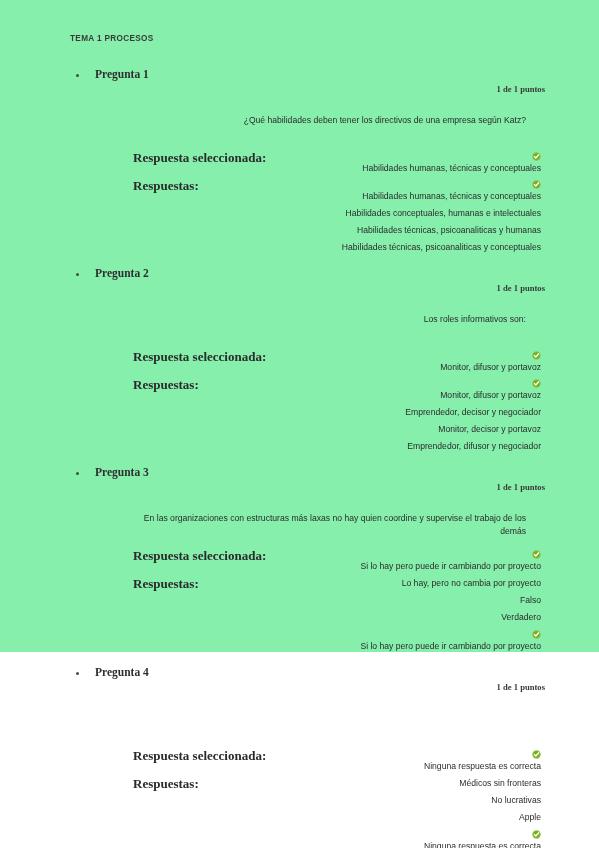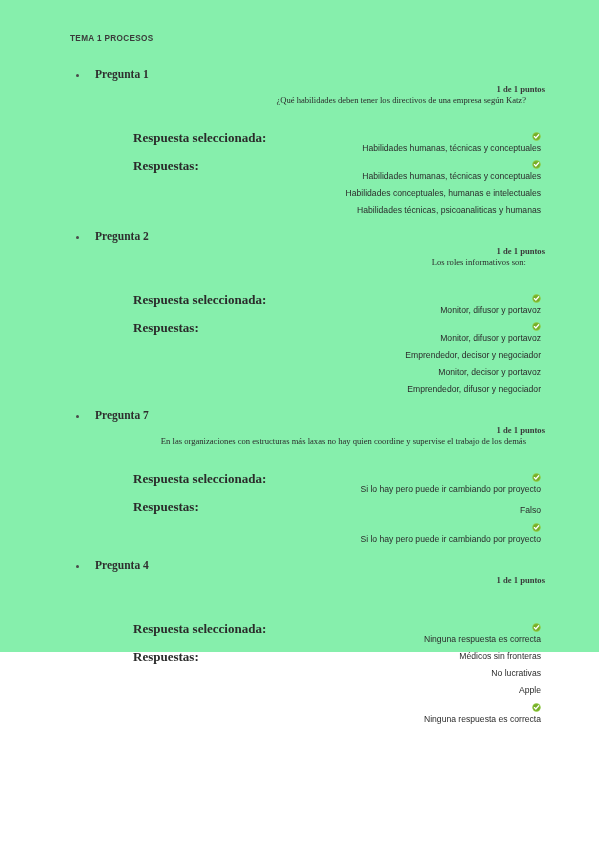--- a/index.html
+++ b/index.html
@@ -83,23 +83,22 @@
     font-family: "Liberation Serif", serif;
     font-size: 8.6px;
     font-weight: bold;
     color: #3a3a3a;
     white-space: nowrap;
   }
 
   
   .q-promptrow {
     position: relative;
-    margin-top: 8px;
+    margin-top: 28px;
     min-height: 26px;
-    font-family: Liberation Serif, serif;
   }
 
   .q-icon {
     position: absolute;
     left: 93px;
     top: 1px;
     width: 24px;
     height: 24px;
   }
 
@@ -211,20 +210,21 @@
             <div class="ans-label">Respuestas:</div>
             <div class="ans-col">
               <div class="check-line"><span class="check"><svg width="9" height="9" viewBox="0 0 12 12">
                     <circle cx="6" cy="6" r="5.6" fill="#8cc63e"></circle>
                     <circle cx="6" cy="6" r="4.3" fill="#76ae28"></circle>
                     <path d="M3.2 6.1 L5.1 8.0 L8.9 3.7" stroke="#ffffff" stroke-width="1.7" fill="none" stroke-linecap="round" stroke-linejoin="round"></path>
                   </svg></span></div>
               <div class="ans-text">Habilidades humanas, técnicas y conceptuales</div>
               <div class="ans-text spaced">Habilidades conceptuales, humanas e intelectuales</div>
               <div class="ans-text spaced">Habilidades técnicas, psicoanaliticas y humanas</div>
+              <div class="ans-text spaced">Habilidades técnicas, psicoanaliticas y conceptuales</div>
             </div>
           </div>
         </div>
       </div>
       <div class="question" style="margin-bottom: 14px;">
         <div class="q-titlerow">
           <span class="q-bullet"></span>
           <div class="q-title">Pregunta 2</div>
           <div class="q-points">1 de 1 puntos</div>
         </div>
@@ -264,21 +264,21 @@
               <div class="ans-text spaced">Emprendedor, decisor y negociador</div>
               <div class="ans-text spaced">Monitor, decisor y portavoz</div>
               <div class="ans-text spaced">Emprendedor, difusor y negociador</div>
             </div>
           </div>
         </div>
       </div>
       <div class="question" style="margin-bottom: 14px;">
         <div class="q-titlerow">
           <span class="q-bullet"></span>
-          <div class="q-title">Pregunta 7</div>
+          <div class="q-title">Pregunta 3</div>
           <div class="q-points">1 de 1 puntos</div>
         </div>
         <div class="q-promptrow"><span class="q-icon docicon"><svg width="24" height="24" viewBox="0 0 24 24">
               <path d="M2.5 2.5 H15 L19 6.5 V18.5 H2.5 Z" fill="#fbfbfb" stroke="#b9bcc0" stroke-width="0.9"></path>
               <path d="M15 2.5 L15 6.5 L19 6.5 Z" fill="#e7e9eb" stroke="#b9bcc0" stroke-width="0.7"></path>
               <line x1="4.2" y1="5.2" x2="12.5" y2="5.2" stroke="#cfd3d6" stroke-width="0.8"></line>
               <line x1="4.2" y1="13.4" x2="16.6" y2="13.4" stroke="#cfd3d6" stroke-width="0.8"></line>
               <line x1="4.2" y1="15.6" x2="16.6" y2="15.6" stroke="#cfd3d6" stroke-width="0.8"></line>
               <circle cx="10.6" cy="8.6" r="4.1" fill="none" stroke="#aeb3b7" stroke-width="0.9"></circle>
               <path d="M8.6 8.7 L10.2 10.3 L13.2 6.6" stroke="#aeb3b7" stroke-width="1.1" fill="none" stroke-linecap="round" stroke-linejoin="round"></path>
@@ -294,21 +294,23 @@
                     <circle cx="6" cy="6" r="5.6" fill="#8cc63e"></circle>
                     <circle cx="6" cy="6" r="4.3" fill="#76ae28"></circle>
                     <path d="M3.2 6.1 L5.1 8.0 L8.9 3.7" stroke="#ffffff" stroke-width="1.7" fill="none" stroke-linecap="round" stroke-linejoin="round"></path>
                   </svg></span></div>
               <div class="ans-text">Si lo hay pero puede ir cambiando por proyecto</div>
             </div>
           </div>
           <div class="ans-row" style="margin-top: 4px;">
             <div class="ans-label">Respuestas:</div>
             <div class="ans-col">
+              <div class="ans-text">Lo hay, pero no cambia por proyecto</div>
               <div class="ans-text spaced">Falso</div>
+              <div class="ans-text spaced">Verdadero</div>
               <div class="check-line" style="padding-top: 5px;"><span class="check"><svg width="9" height="9" viewBox="0 0 12 12">
                     <circle cx="6" cy="6" r="5.6" fill="#8cc63e"></circle>
                     <circle cx="6" cy="6" r="4.3" fill="#76ae28"></circle>
                     <path d="M3.2 6.1 L5.1 8.0 L8.9 3.7" stroke="#ffffff" stroke-width="1.7" fill="none" stroke-linecap="round" stroke-linejoin="round"></path>
                   </svg></span></div>
               <div class="ans-text">Si lo hay pero puede ir cambiando por proyecto</div>
             </div>
           </div>
         </div>
       </div>

